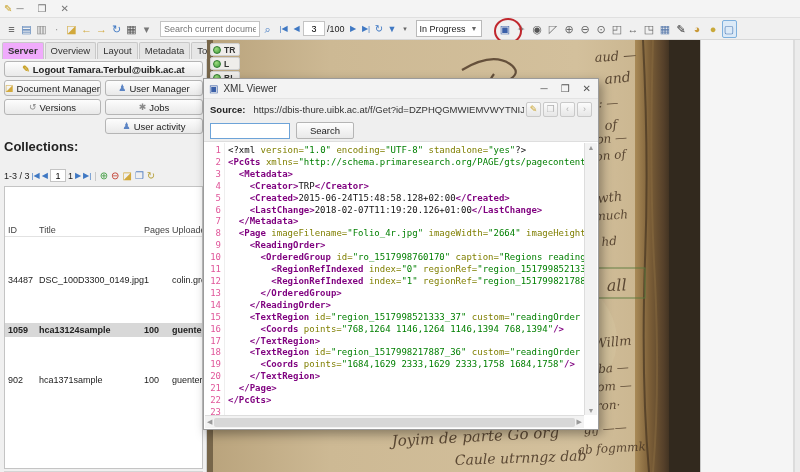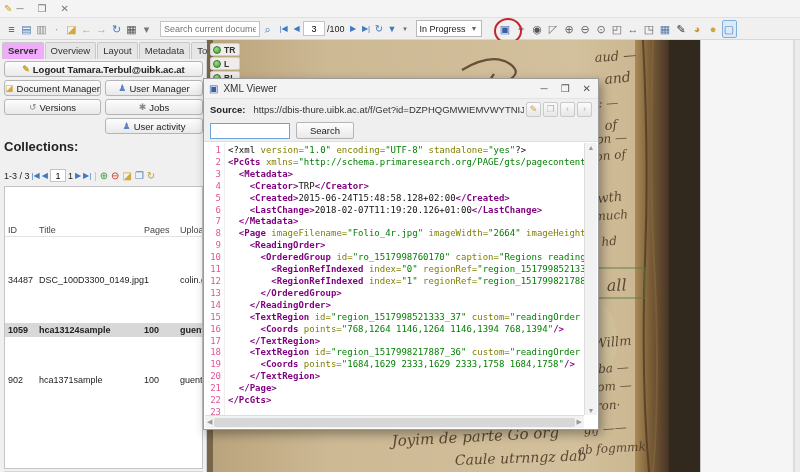--- a/index.html
+++ b/index.html
@@ -38,21 +38,21 @@
   .pbtn .ic { font-size:9px; }
   .plabel { position:absolute; font-weight:bold; font-size:13px; }
   .pager { position:absolute; left:4px; top:128px; width:199px; height:15px; display:flex; align-items:center; gap:2px; font-size:9px; }
   .pager .nv { color:#3f78c3; font-size:8px; }
   .pager .pin { width:16px; height:13px; border:1px solid #c4c4c4; background:#fff; text-align:center; font-size:9px; }
   .pager .sep { color:#bbb; margin:0 1px; }
   .doctable { position:absolute; left:4px; top:146px; width:199px; height:283px; background:#fff; border:1px solid #c4c4c4; font-size:9px; }
   .trow { display:flex; height:14px; line-height:14px;margin-top:36px; }
   .trow.hdr { color:#444; border-bottom:1px solid #e2e2e2; }
   .trow.sel { background:#d8d8d8; font-weight:bold; }
-  .tc1 { width:34px; padding-left:3px; } .tc2 { width:105px; overflow:hidden; white-space:nowrap; } .tc3 { width:36px; } .tc4 { flex:1; overflow:hidden; white-space:nowrap; }
+  .tc1 { width:34px; padding-left:3px; } .tc2 { width:105px; overflow:hidden; white-space:nowrap; } .tc3 { width:28px; } .tc4 { flex:1; overflow:hidden; white-space:nowrap; }
   .hscroll { position:absolute; left:4px; top:431px; width:199px; height:12px; background:#f4f4f4; border:1px solid #d5d5d5; display:flex; align-items:center; }
 
   
   .canvas { position:absolute; left:207px; top:40px; width:493px; height:432px; background:#c7b28c; overflow:hidden; }
   .layer-toggles { position:absolute; left:3px; top:3px; display:flex; flex-direction:column; gap:1px; z-index:5; }
   .ltg { display:flex; align-items:center; gap:3px; background:rgba(243,243,243,.92); border:1px solid #cfcfcf; border-radius:2px; height:13px; padding:0 4px 0 2px; font-size:8.5px; font-weight:bold; color:#333; }
   .ltg .dot { width:8px; height:8px; border-radius:50%; background:radial-gradient(circle at 35% 30%, #9fdd7e, #3f9b3f); border:1px solid #2f7a2f; }
 
   
   .rightpanel { position:absolute; left:700px; top:40px; width:94px; height:432px; background:#f5f5f5; border-left:1px solid #c9c9c9; border-right:1px solid #dcdcdc; }

